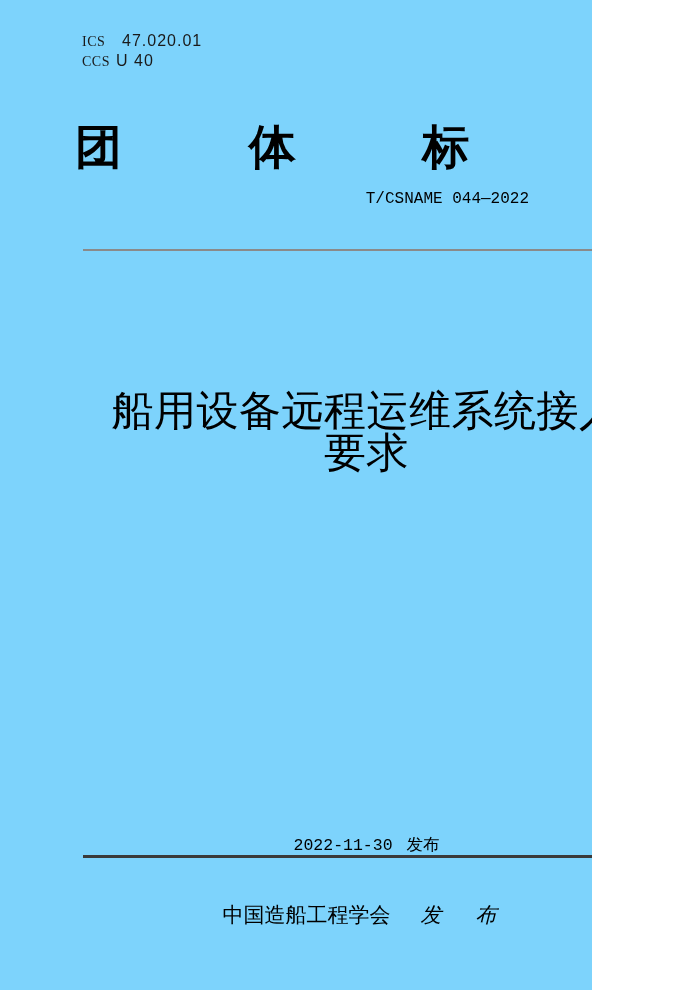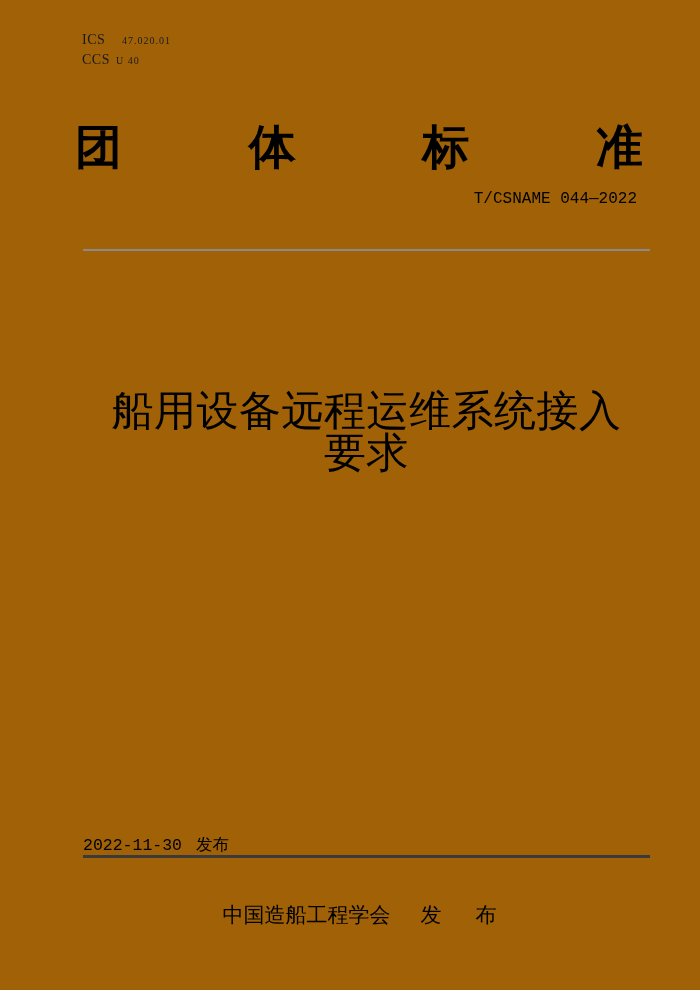--- a/index.html
+++ b/index.html
@@ -2,23 +2,23 @@
 <html><head>
 <meta charset="utf-8">
 <style>
   html, body {
     margin: 0;
     padding: 0;
     background: #ffffff;
   }
   .page {
     position: relative;
-    width: 700px;
+    width: 592px;
     height: 990px;
-    background: #a16207;
+    background: #7dd3fc;
     font-family: "Liberation Sans", sans-serif;
     color: #1a1a1a;
     overflow: hidden;
   }
   
   .codes {
     position: absolute;
     left: 82px;
     top: 32px;
   }
@@ -27,22 +27,22 @@
     align-items: baseline;
     height: 20px;
   }
   .code-label {
     font-family: "Liberation Serif", serif;
     font-size: 14px;
     letter-spacing: 0.5px;
     width: 34px;
   }
   .code-value {
-    font-family: Liberation Serif, serif;
-    font-size: 10px;
+    font-family: Liberation Sans, sans-serif;
+    font-size: 16px;
     letter-spacing: 1px;
   }
   .code-value.ics { margin-left: 6px; }
 
   
   .doc-type {
     position: absolute;
     left: 75px;
     top: 122px;
     width: 568px;
@@ -98,21 +98,21 @@
     margin-top: 18px;
   }
 
   
   .date-row {
     position: absolute;
     left: 83px;
     top: 834px;
     width: 567px;
     display: flex;
-    justify-content: flex-start;
+    justify-content: center;
     font-family: "Liberation Mono", "Liberation Sans", monospace;
     font-size: 16.5px;
     color: #000000;
   }
   .date-item { white-space: nowrap; }
   .date-item .cn { font-family: "Liberation Sans", sans-serif; margin-left: 4px; }
 
   .rule-bottom {
     position: absolute;
     left: 83px;
@@ -130,20 +130,21 @@
     width: 567px;
     display: flex;
     justify-content: center;
     align-items: baseline;
     gap: 30px;
     font-size: 21px;
     color: #000000;
   }
   .publish-action {
     letter-spacing: 14px;
+    font-style: italic;
   }
 </style>
 </head>
 <body>
 
 <div class="page">
 
   <div class="codes">
     <div class="code-row">
       <span class="code-label">ICS</span>

